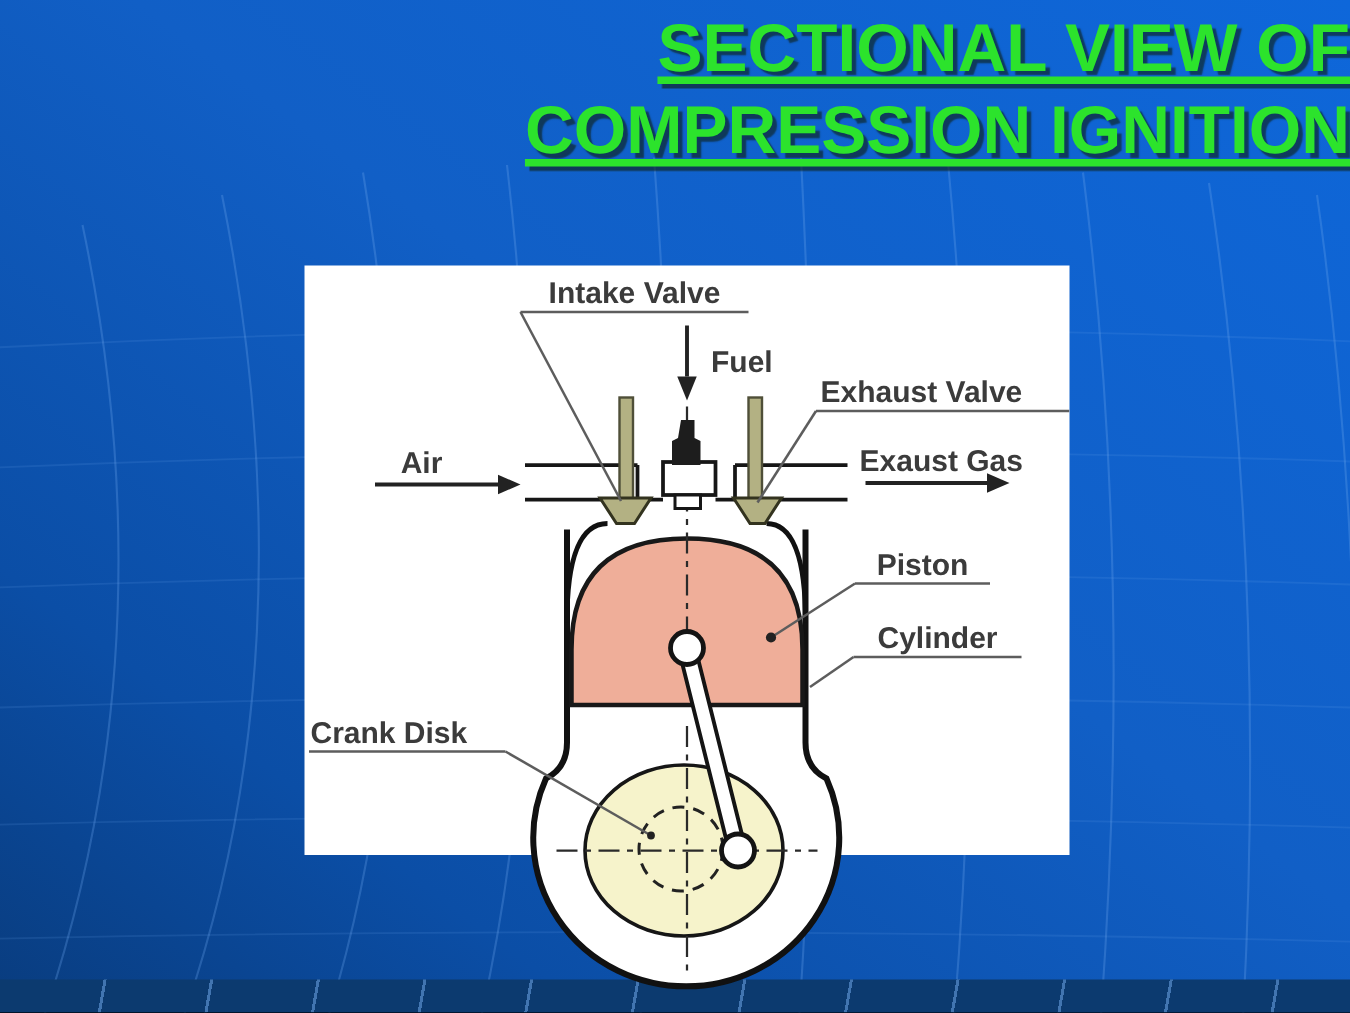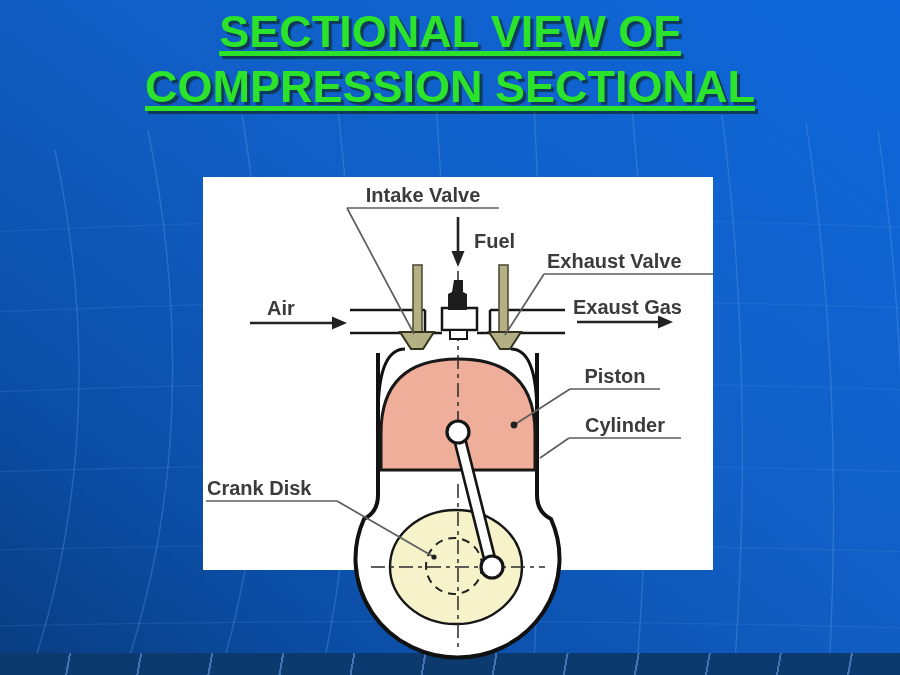--- a/index.html
+++ b/index.html
@@ -11,21 +11,21 @@
   .bg-deco{position:absolute;left:0;top:0;}
   .bottom-band{
     position:absolute;left:0;top:653px;width:900px;height:22px;
     background:repeating-linear-gradient(100deg,rgba(110,165,230,0) 0px,rgba(110,165,230,0) 68px,rgba(110,165,230,.55) 68px,rgba(110,165,230,.55) 70px),#0c3a6f;
   }
   .title{
     position:absolute;left:0;top:4px;width:900px;text-align:center;
     color:#2ce32c;font-weight:bold;font-size:45px;line-height:55px;letter-spacing:0px;
     text-shadow:3px 3px 1px rgba(15,30,15,0.6);
   }
-  .title .tline{display:block;}
+  .title .tline{display:block;text-align:right;}
   .title .tline span{
     text-decoration:underline;
     text-decoration-thickness:5px;
     text-underline-offset:4px;
   }
   .diagram-panel{
     position:absolute;left:203px;top:177px;width:510px;height:393px;background:#ffffff;
   }
   .lbl{font-family:"Liberation Sans",sans-serif;font-size:20px;font-weight:bold;fill:#3b3b3b;}
 </style>
@@ -54,21 +54,21 @@
       <path d="M -10,472 Q 450,457 910,472"></path>
       <path d="M -10,550 Q 450,538 910,552"></path>
       <path d="M -10,626 Q 450,616 910,628"></path>
     </g>
   </svg>
 
   <div class="bottom-band"></div>
 
   <div class="title">
     <div class="tline"><span>SECTIONAL VIEW OF</span></div>
-    <div class="tline"><span>COMPRESSION SECTIONAL</span></div>
+    <div class="tline"><span>COMPRESSION IGNITION</span></div>
   </div>
 
   <div class="diagram-panel">
     <svg width="510" height="483" viewBox="0 0 510 483">
 
       <path d="M 175,176 L 175,318 Q 175,335 161,342 A 102,99 0 1 0 348,342 Q 334,335 334,318 L 334,176" fill="#ffffff" stroke="#111111" stroke-width="4"></path>
       <path d="M 175,238 Q 175,172 202,172" fill="none" stroke="#111111" stroke-width="3.2"></path>
       <path d="M 334,238 Q 334,172 308,172" fill="none" stroke="#111111" stroke-width="3.2"></path>
 
       <path d="M 178,293 L 178,256 Q 178,182 255,182 Q 332,182 332,256 L 332,293 Z" fill="#efae99" stroke="#181818" stroke-width="3"></path>

